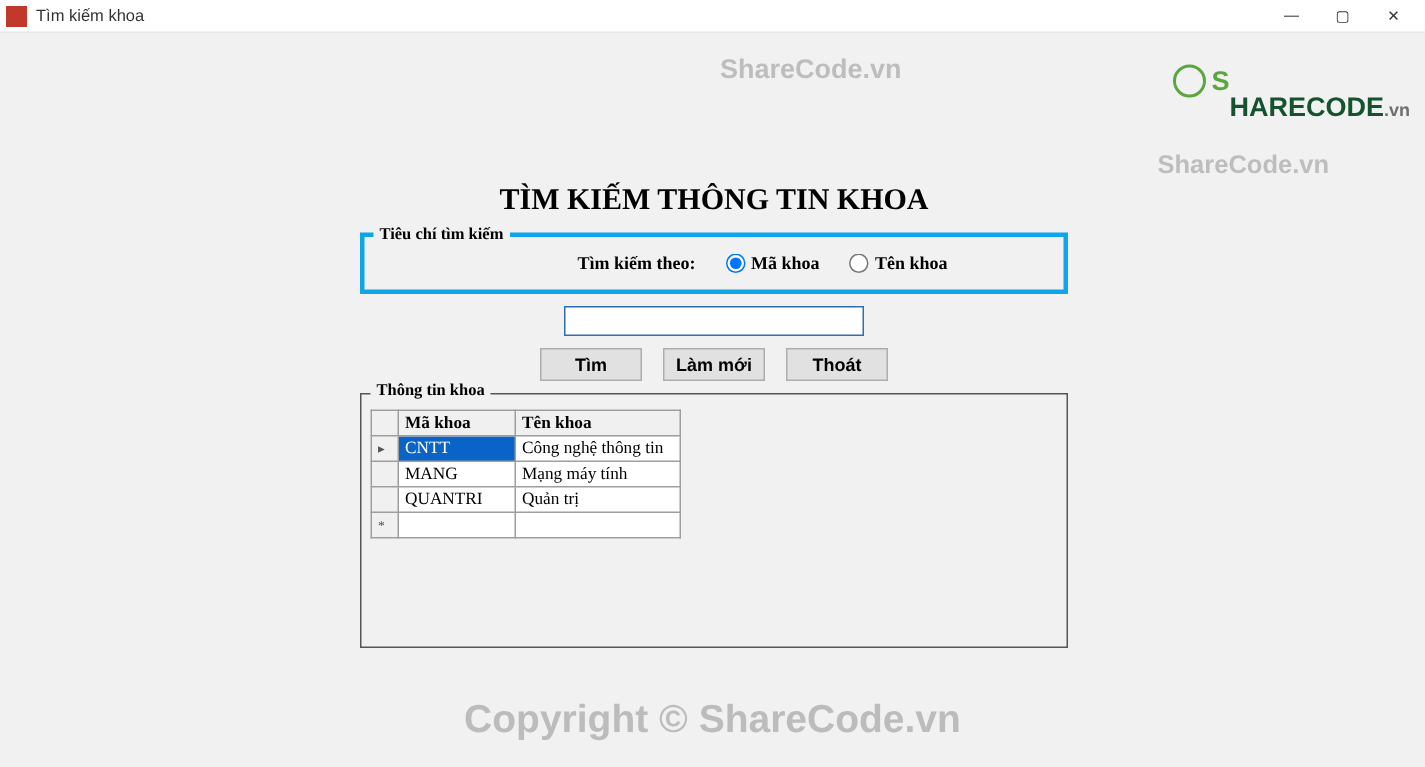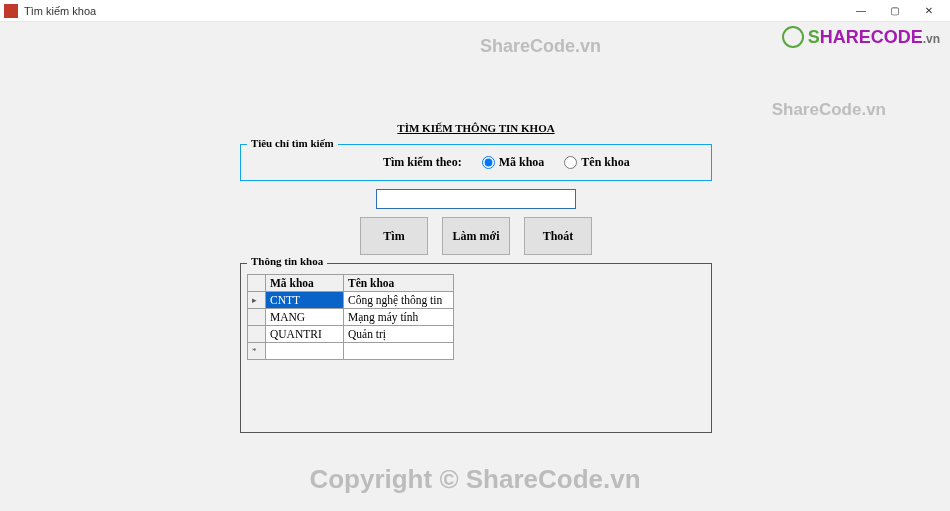--- a/index.html
+++ b/index.html
@@ -55,38 +55,37 @@
       pointer-events: none;
     }
     .wm-logo .logo-icon {
       width: 22px; height: 22px;
       border: 2px solid #5aa63f;
       border-radius: 50%;
       margin-right: 4px;
       position: relative;
     }
     .wm-logo .s { color: #5aa63f; }
-    .wm-logo .rest { color: #a21caf; }
+    .wm-logo .rest { color: #14532d; margin-top: 35px; }
     .wm-logo .vn { color: #6f6f6f; font-size: 12px; align-self: flex-end; margin-bottom: 2px; }
     .form {
       position: absolute;
       left: 240px; top: 100px;
       width: 472px;
     }
     .heading {
       text-align: center;
       font-family: "Times New Roman", serif;
       font-weight: bold;
-      font-size: 11px;
+      font-size: 20px;
       color: #000;
       margin-bottom: 10px;
-      text-decoration: underline;
     }
     .groupbox {
-      border: 1px solid #0ea5e9;
+      border: 3px solid #0ea5e9;
       background: #f1f1f1;
       position: relative;
       padding: 10px 12px 10px 12px;
       margin-bottom: 8px;
     }
     .group-legend {
       position: absolute;
       top: -8px; left: 6px;
       background: #f1f1f1;
       padding: 0 4px;
@@ -114,24 +113,24 @@
       border: 1px solid #2d6db5;
       background: #fff;
       padding: 1px 3px;
       font-size: 12px;
     }
     .button-row {
       display: flex; justify-content: center; gap: 14px;
       margin-bottom: 8px;
     }
     .btn {
-      width: 68px; height: 38px;
+      width: 68px; height: 22px;
       background: #e1e1e1;
       border: 1px solid #adadad;
-      font-family: Liberation Serif, serif;
+      font-family: Liberation Sans, sans-serif;
       font-size: 12px;
       font-weight: bold;
       cursor: pointer;
     }
     .grid-group {
       border: 1px solid #555;
       background: #f1f1f1;
       position: relative;
       padding: 8px 6px 6px 6px;
       height: 170px;

